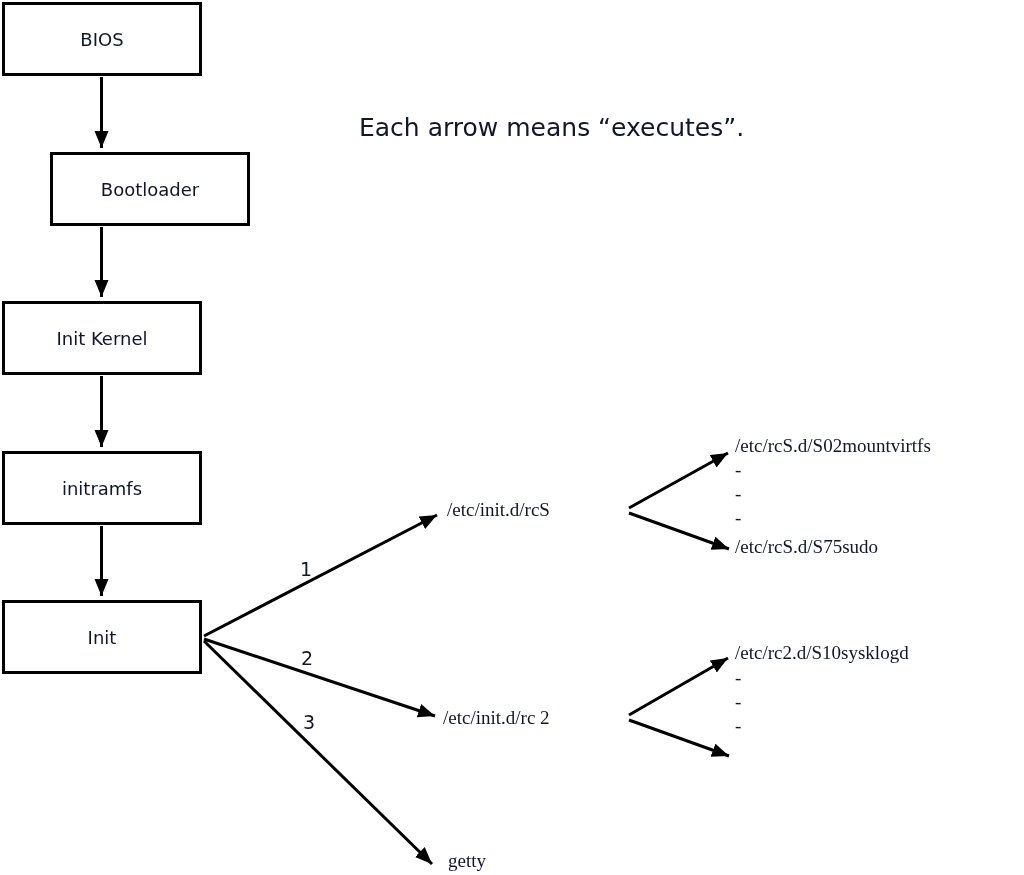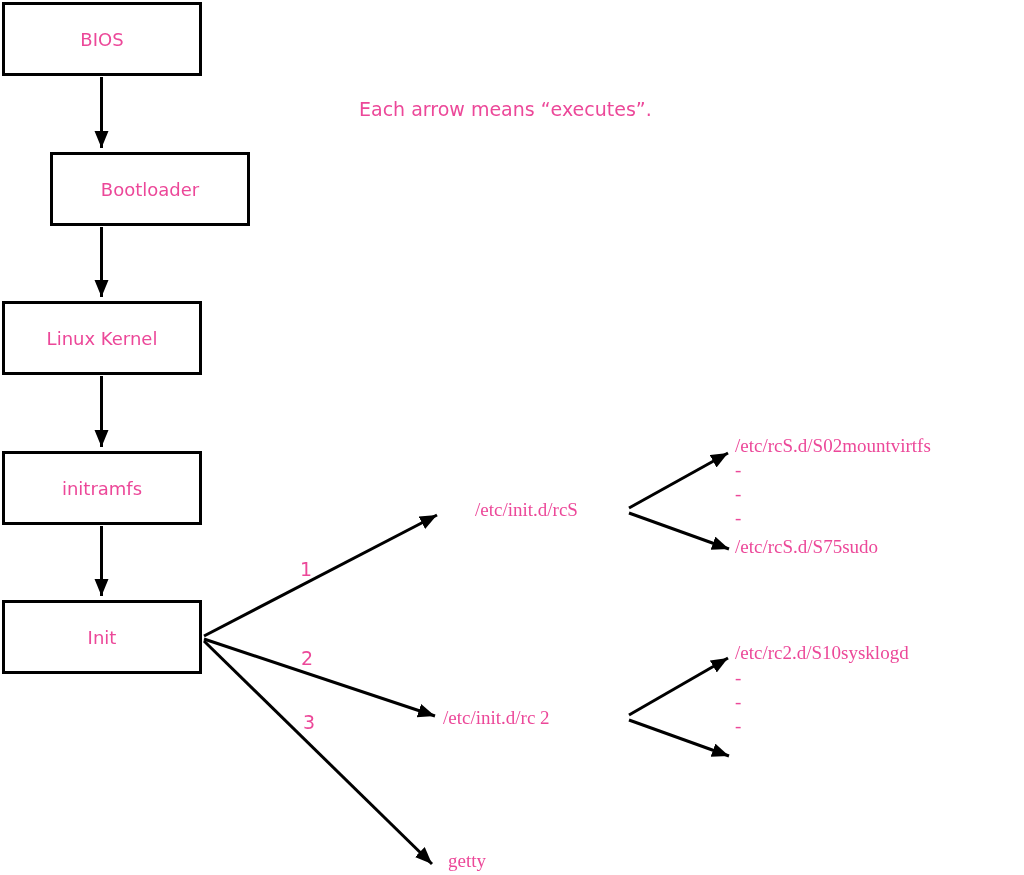--- a/index.html
+++ b/index.html
@@ -6,21 +6,21 @@
     margin: 0;
     padding: 0;
     background: #ffffff;
   }
   .stage {
     position: relative;
     width: 1024px;
     height: 875px;
     background: #ffffff;
     font-family: "DejaVu Sans", "Liberation Sans", sans-serif;
-    color: #ec4899;
+    color: #0f172a;
     overflow: hidden;
   }
   .arrows-layer {
     position: absolute;
     left: 0;
     top: 0;
     width: 1024px;
     height: 875px;
   }
   .arrows-layer line {
@@ -41,41 +41,41 @@
     font-size: 18px;
   }
   .box-bios       { top: 2px; }
   .box-bootloader { top: 152px; margin-left: 48px; }
   .box-kernel     { top: 301px; }
   .box-initramfs  { top: 451px; }
   .box-init       { top: 600px; }
   .note {
     position: absolute;
     left: 359px;
-    top: 99px;
-    font-size: 19px;
+    top: 117px;
+    font-size: 25px;
     line-height: 21px;
     white-space: nowrap;
   }
   .branch-num {
     position: absolute;
     font-size: 19px;
     line-height: 19px;
   }
   .num-1 { left: 300px; top: 560px; }
   .num-2 { left: 301px; top: 649px; }
   .num-3 { left: 303px; top: 713px; }
   .mono {
     position: absolute;
     font-family: Liberation Serif, serif;
     font-size: 19px;
     line-height: 20px;
     white-space: pre;
   }
-  .node-rcs   { left: 447px; top: 500px; margin-left: 28px; }
+  .node-rcs   { left: 447px; top: 500px; }
   .node-rc2   { left: 443px; top: 708px; }
   .node-getty { left: 448px; top: 851px; }
   .leaf { left: 735px; }
   .g1-item0 { top: 436px; }
   .g1-dash0 { top: 460px; }
   .g1-dash1 { top: 484px; }
   .g1-dash2 { top: 508px; }
   .g1-item4 { top: 537px; }
   .g2-item0 { top: 643px; text-align: center; }
   .g2-dash0 { top: 668px; }
@@ -110,21 +110,21 @@
     <line x1="629" y1="720" x2="729" y2="756" marker-end="url(#ah)"></line>
   </svg>
 
   <div class="flow-box box-bios">
     <span>BIOS</span>
   </div>
   <div class="flow-box box-bootloader">
     <span>Bootloader</span>
   </div>
   <div class="flow-box box-kernel">
-    <span>Linux Kernel</span>
+    <span>Init Kernel</span>
   </div>
   <div class="flow-box box-initramfs">
     <span>initramfs</span>
   </div>
   <div class="flow-box box-init">
     <span>Init</span>
   </div>
 
   <div class="note">Each arrow means “executes”.</div>
 

